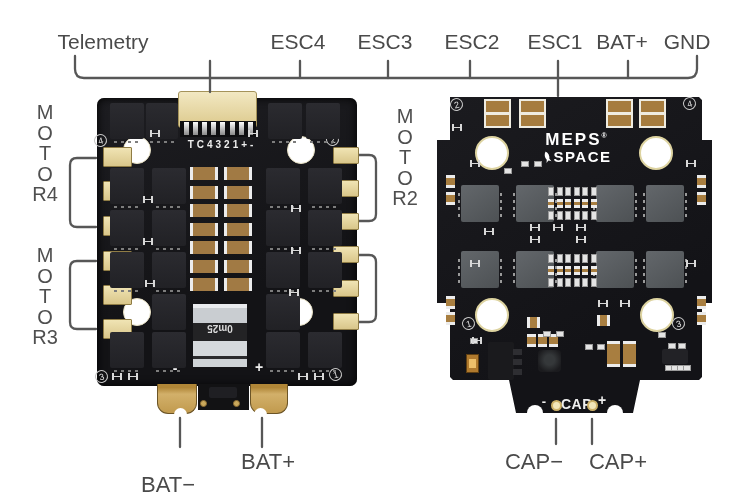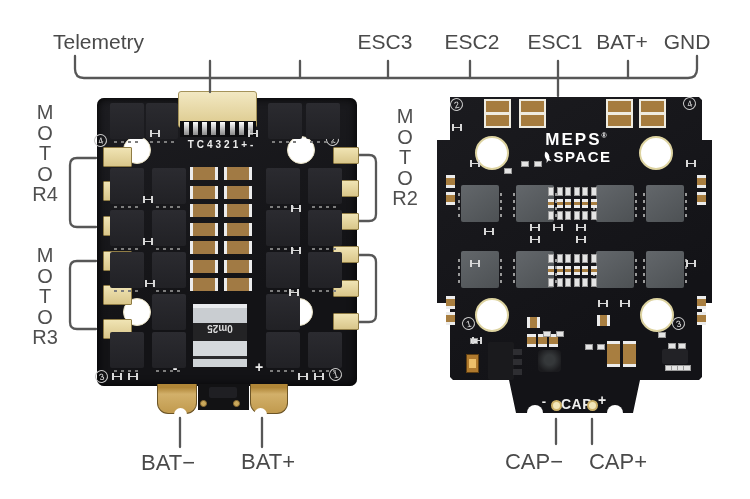--- a/index.html
+++ b/index.html
@@ -136,32 +136,33 @@
     <path d="M96 158 H77 Q70 158 70 165 V220 Q70 227 77 227 H96"></path>
     <path d="M96 261 H77 Q70 261 70 268 V322 Q70 329 77 329 H96"></path>
     <path d="M358 155 H369 Q376 155 376 162 V214 Q376 221 369 221 H358"></path>
     <path d="M358 255 H369 Q376 255 376 262 V315 Q376 322 369 322 H358"></path>
     <path d="M180 418 V447"></path>
     <path d="M262 418 V447"></path>
     <path d="M556 419 V444"></path>
     <path d="M592 419 V444"></path>
   </svg>
 
-  <span class="tlabel" style="left:14px;text-align:right;">Telemetry</span>
+  <span class="tlabel" style="left:38px;">Telemetry</span>
+  <span class="tlabel" style="left:233px;">ESC4</span>
   <span class="tlabel" style="left:320px;">ESC3</span>
   <span class="tlabel" style="left:407px;">ESC2</span>
   <span class="tlabel" style="left:490px;">ESC1</span>
   <span class="tlabel" style="left:557px;">BAT+</span>
   <span class="tlabel" style="left:622px;">GND</span>
 
   <div class="vlabel" style="left:32px;top:102px;">MOTOR4</div>
   <div class="vlabel" style="left:32px;top:245px;">MOTOR3</div>
   <div class="vlabel" style="left:392px;top:106px;">MOTOR2</div>
 
-  <span class="blabel" style="left:108px;top:450px;">BAT−</span>
+  <span class="blabel" style="left:108px;top:472px;">BAT−</span>
   <span class="blabel" style="left:208px;top:449px;">BAT+</span>
   <span class="blabel" style="left:558px;top:449px;">CAP+</span>
   <span class="blabel" style="left:474px;top:449px;">CAP−</span>
 <div class="epad" style="position: absolute; left: 103px; top: 147px; width: 29px; height: 20px;"></div>
     <div class="epad" style="position: absolute; left: 103px; top: 181px; width: 29px; height: 20px;"></div>
     <div class="epad" style="position: absolute; left: 103px; top: 216px; width: 29px; height: 20px;"></div>
     <div class="epad" style="position: absolute; left: 103px; top: 251px; width: 29px; height: 20px;"></div>
     <div class="epad" style="position: absolute; left: 103px; top: 285px; width: 29px; height: 20px;"></div>
     <div class="epad" style="position: absolute; left: 103px; top: 319px; width: 29px; height: 20px;"></div>
     <div class="epad" style="position: absolute; left: 333px; top: 147px; width: 26px; height: 17px;"></div>

